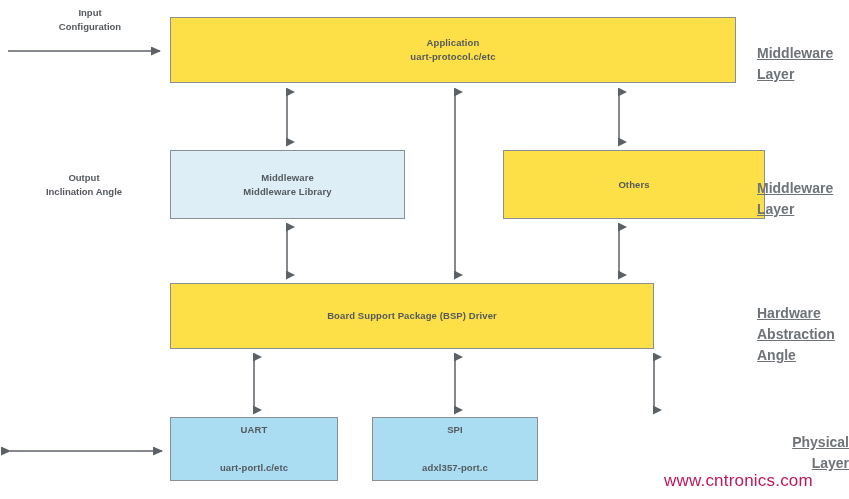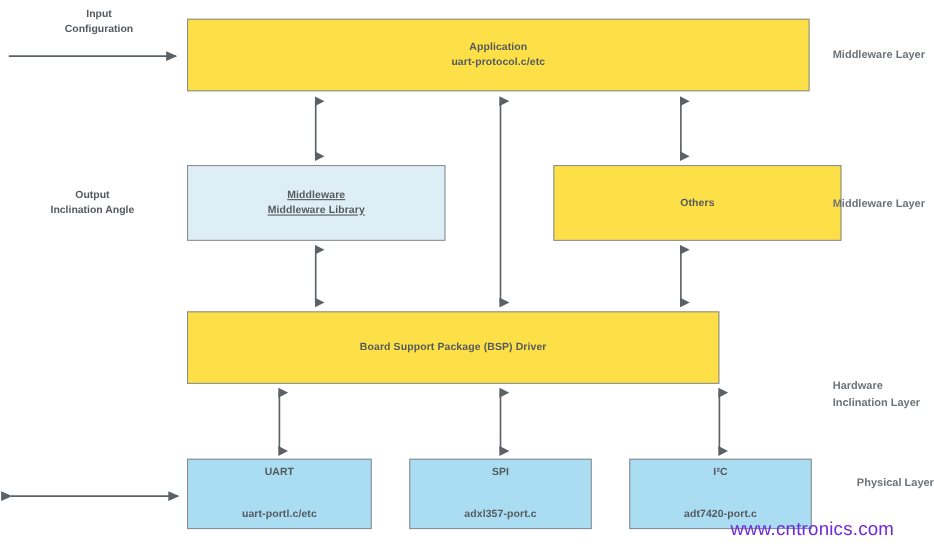--- a/index.html
+++ b/index.html
@@ -34,45 +34,46 @@
   }
   .box .ttl { display: block; }
   .box .sub { display: block; }
   .fill-white { background: #fde047; }
   .fill-pale  { background: #ddeef7; }
   .fill-blue  { background: #aadcf2; gap: 24px; }
 
   .side-label {
     position: absolute;
     color: #6e7378;
-    font-size: 10px;
+    font-size: 14px;
     font-weight: bold;
     line-height: 1.5;
     text-align: left;
+    text-decoration: underline;
   }
   .edge-label {
     position: absolute;
     color: #55595e;
     font-size: 9.5px;
     font-weight: bold;
     line-height: 1.5;
     text-align: center;
   }
   .arrow-layer {
     position: absolute;
     left: 0; top: 0;
     width: 849px;
     height: 499px;
     pointer-events: none;
   }
   .watermark {
     position: absolute;
     font-size: 17px;
     font-family: "Liberation Sans", sans-serif;
-    color: #6d28d9;
+    color: #be185d;
     letter-spacing: 0.2px;
     white-space: nowrap;
   }
 </style>
 </head>
 <body>
 
 <div id="diagram">
 
   <svg class="arrow-layer" width="849" height="499" viewBox="0 0 849 499">
@@ -130,21 +131,21 @@
     <g>
       <line x1="10" y1="451" x2="162" y2="451" stroke="#5c6166" stroke-width="1.5" marker-start="url(#ah-l)" marker-end="url(#ah-r)"></line>
     </g>
   </svg>
 
   <div class="box fill-white" style="left:170px; top:17px; width:566px; height:66px;">
     <span class="ttl">Application</span>
     <span class="sub">uart-protocol.c/etc</span>
   </div>
 
-  <div class="box fill-pale" style="left:170px; top:150px; width:235px; height:69px;text-decoration:underline;">
+  <div class="box fill-pale" style="left:170px; top:150px; width:235px; height:69px;">
     <span class="ttl">Middleware</span>
     <span class="sub">Middleware Library</span>
   </div>
 
   <div class="box fill-white" style="left:503px; top:150px; width:262px; height:69px;">
     <span class="ttl">Others</span>
   </div>
 
   <div class="box fill-white" style="left:170px; top:283px; width:484px; height:66px;">
     <span class="ttl">Board Support Package (BSP) Driver</span>
@@ -153,36 +154,32 @@
   <div class="box fill-blue" style="left:170px; top:417px; width:168px; height:64px;">
     <span class="ttl">UART</span>
     <span class="sub">uart-portl.c/etc</span>
   </div>
 
   <div class="box fill-blue" style="left:372px; top:417px; width:166px; height:64px;">
     <span class="ttl">SPI</span>
     <span class="sub">adxl357-port.c</span>
   </div>
 
-  <div class="box fill-blue" style="left:572px; top:417px; width:166px; height:64px;">
-    <span class="ttl">I²C</span>
-    <span class="sub">adt7420-port.c</span>
-  </div>
 
   <div class="side-label" style="left:757px; top:43px; width:92px;">
     <span>Middleware Layer</span>
   </div>
 
   <div class="side-label" style="left:757px; top:178px; width:92px;">
     <span>Middleware Layer</span>
   </div>
 
-  <div class="side-label" style="left:757px; top:303px; width:92px;margin-top:41px;">
+  <div class="side-label" style="left:757px; top:303px; width:92px;">
     <span>Hardware</span><br>
-    <span>Inclination Layer</span>
+    <span>Abstraction Angle</span>
   </div>
 
   <div class="side-label" style="left:757px; top:432px; width:92px;text-align:right;">
     <span>Physical Layer</span>
   </div>
 
   <div class="edge-label" style="left:20px; top:6px; width:140px;">
     <span>Input</span><br>
     <span>Configuration</span>
   </div>

